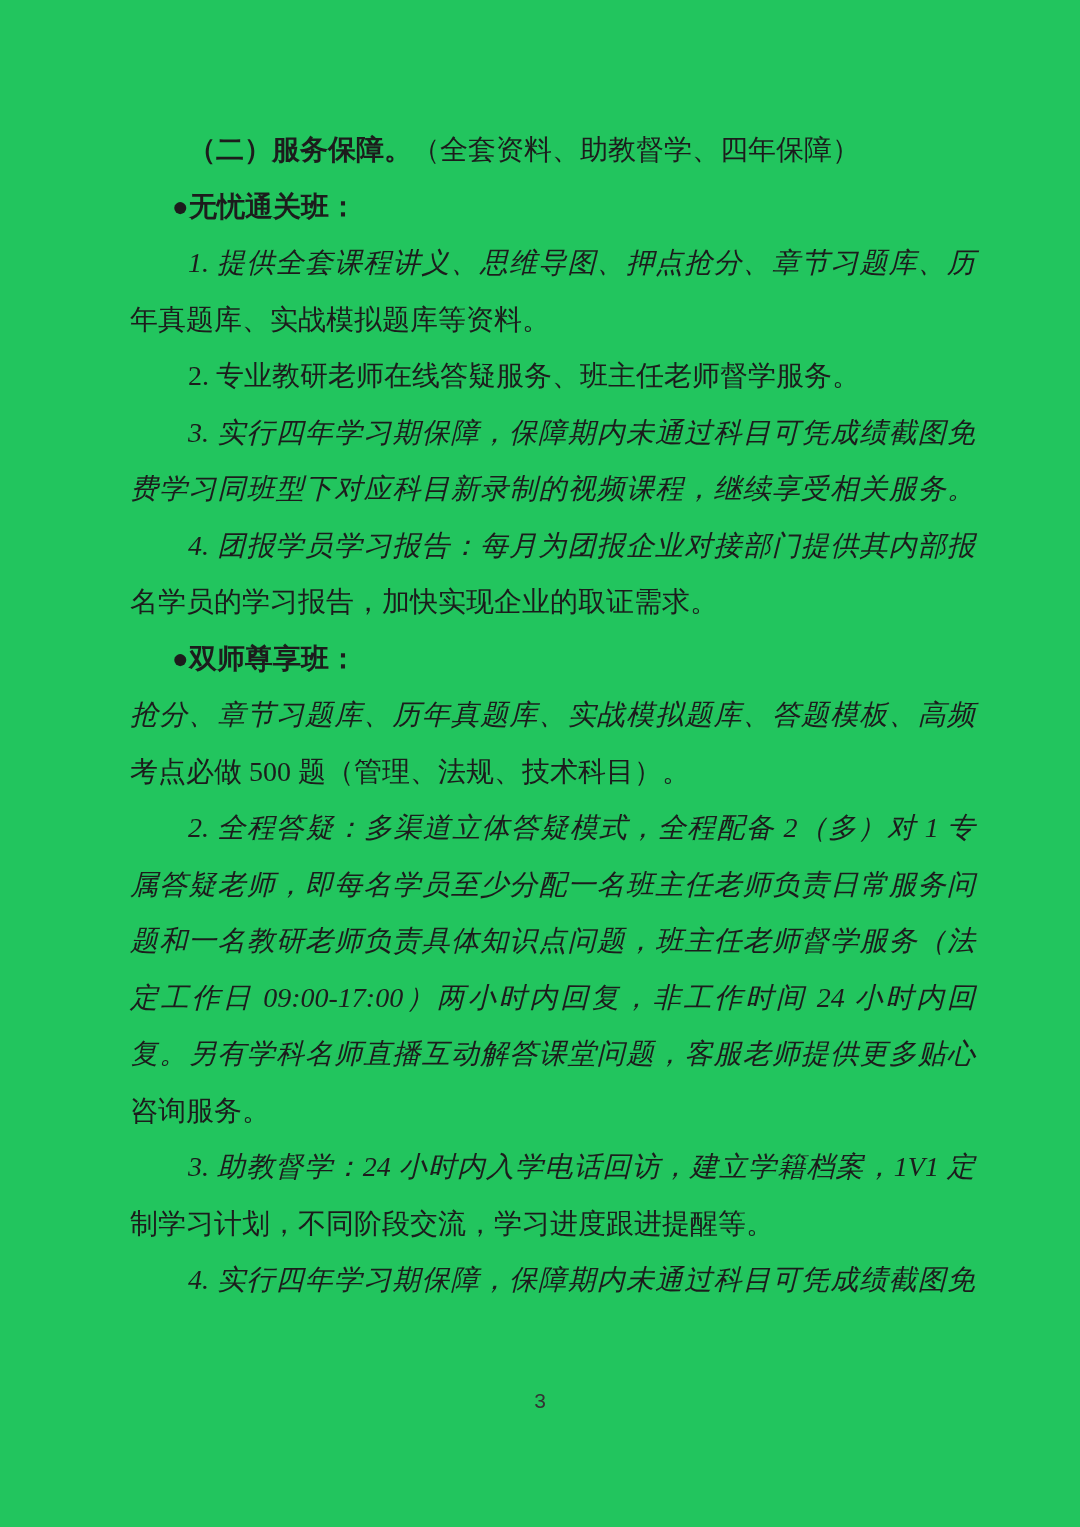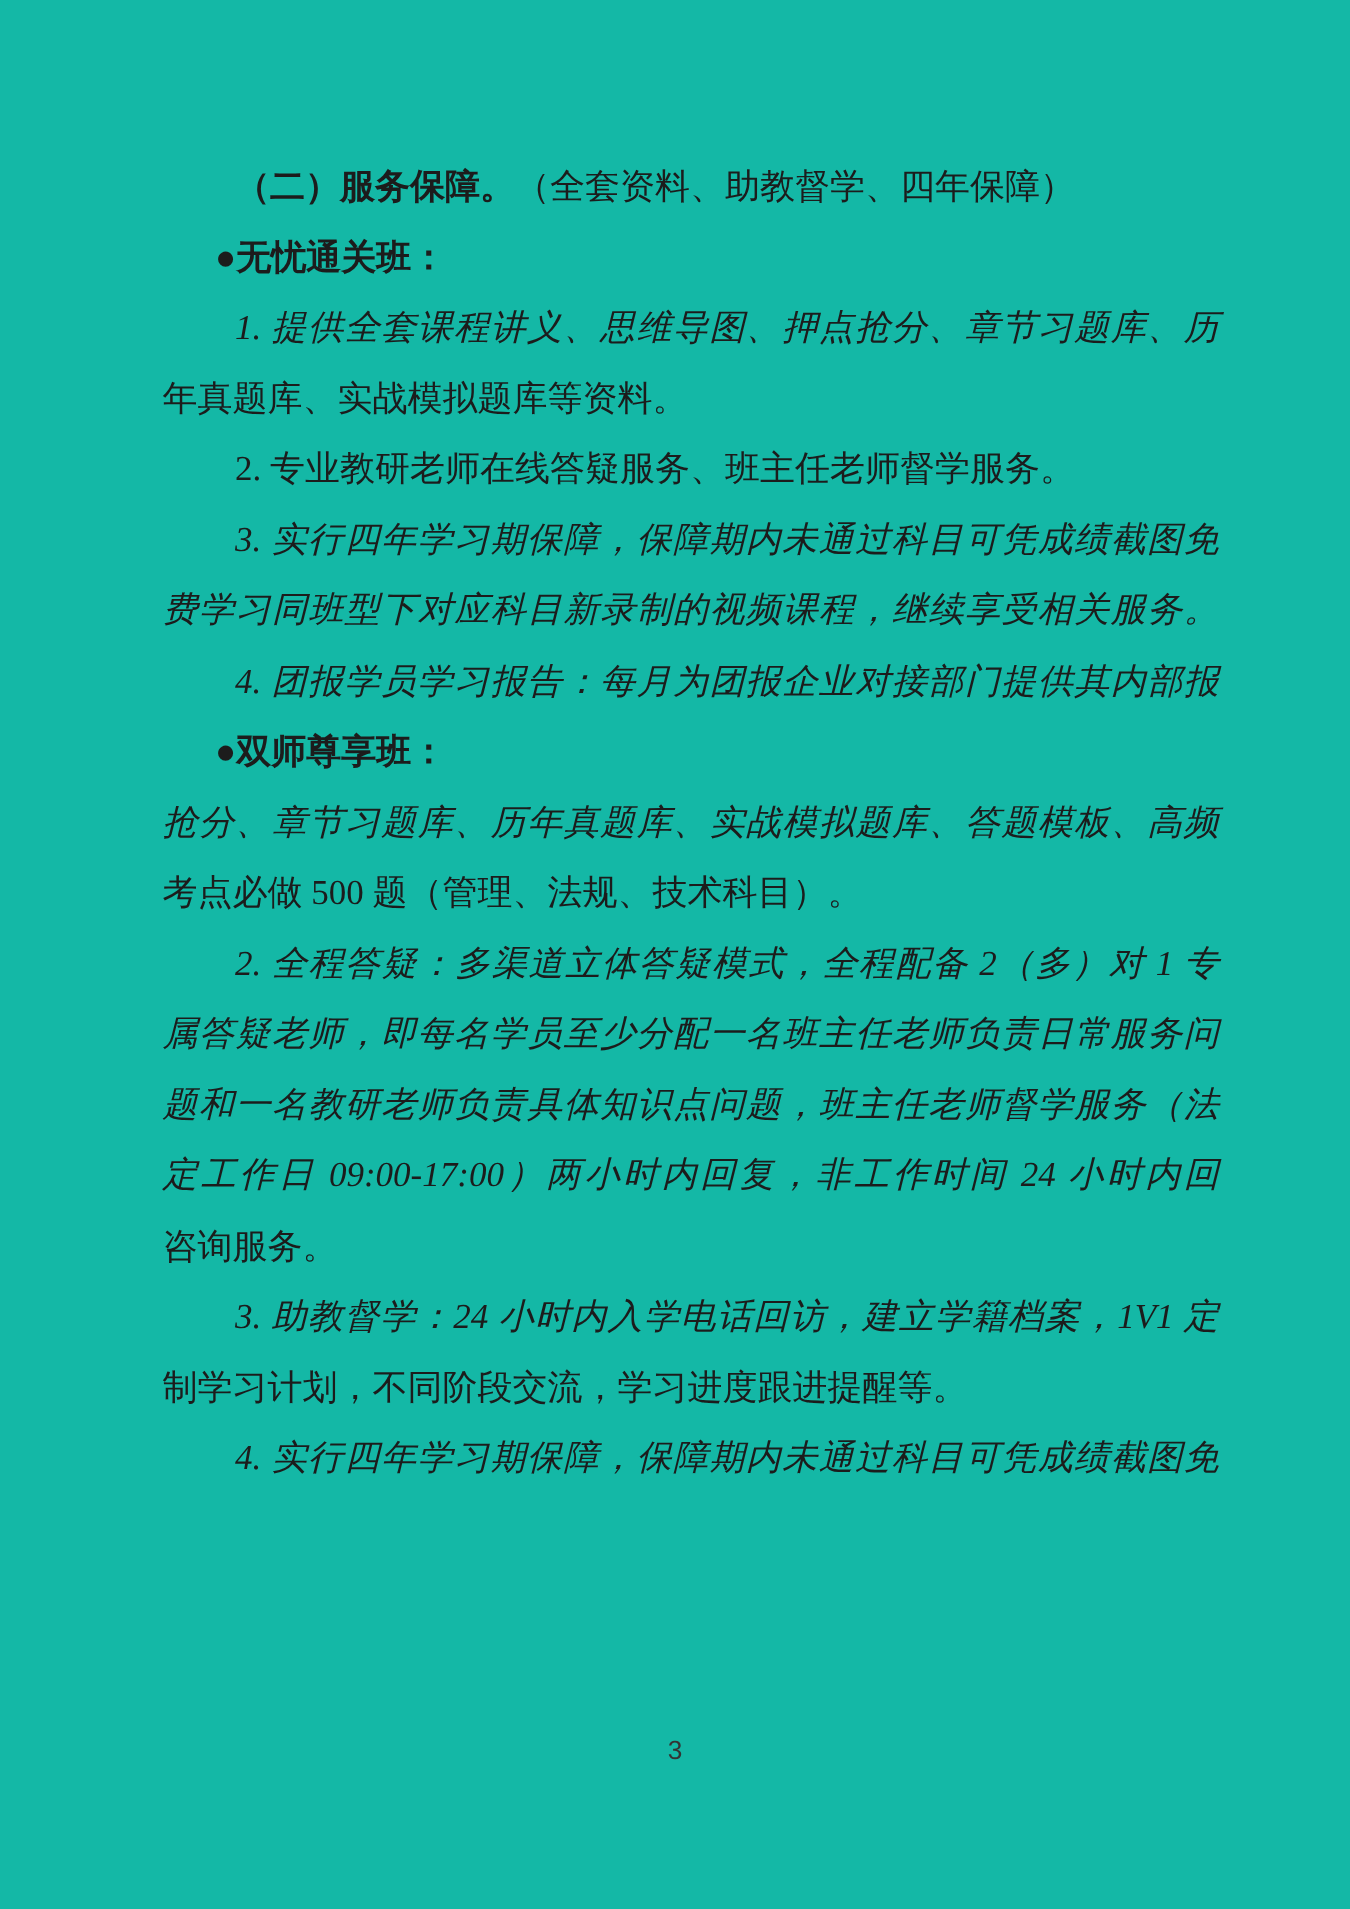--- a/index.html
+++ b/index.html
@@ -18,37 +18,39 @@
   .ind2{text-indent:58px;}
   .b{font-weight:bold;}
   .footer{
     position:absolute;left:0;top:1389px;width:1080px;text-align:center;
     font-family:"Liberation Sans","DejaVu Sans",sans-serif;font-size:21px;color:#333333;
   }
 </style>
 </head>
 <body>
 
-<div class="page" style="background: #14b8a6; color: rgb(28, 28, 28);">
+<div class="page" style="background: #22c55e; color: rgb(28, 28, 28);">
   <div class="content" id="doc">
       <div class="line ind2"><span class="run b">（二）服务保障。</span><span class="run">（全套资料、助教督学、四年保障）</span></div>
       <div class="line ind1"><span class="run b">●无忧通关班：</span></div>
       <div class="line jst ind2"><span class="run">1. 提供全套课程讲义、思维导图、押点抢分、章节习题库、历</span></div>
       <div class="line"><span class="run">年真题库、实战模拟题库等资料。</span></div>
       <div class="line ind2"><span class="run">2. 专业教研老师在线答疑服务、班主任老师督学服务。</span></div>
       <div class="line jst ind2"><span class="run">3. 实行四年学习期保障，保障期内未通过科目可凭成绩截图免</span></div>
       <div class="line jst"><span class="run">费学习同班型下对应科目新录制的视频课程，继续享受相关服务。</span></div>
       <div class="line jst ind2"><span class="run">4. 团报学员学习报告：每月为团报企业对接部门提供其内部报</span></div>
+      <div class="line"><span class="run">名学员的学习报告，加快实现企业的取证需求。</span></div>
       <div class="line ind1"><span class="run b">●双师尊享班：</span></div>
       <div class="line jst"><span class="run">抢分、章节习题库、历年真题库、实战模拟题库、答题模板、高频</span></div>
       <div class="line"><span class="run">考点必做 500 题（管理、法规、技术科目）。</span></div>
       <div class="line jst ind2"><span class="run">2. 全程答疑：多渠道立体答疑模式，全程配备 2（多）对 1 专</span></div>
       <div class="line jst"><span class="run">属答疑老师，即每名学员至少分配一名班主任老师负责日常服务问</span></div>
       <div class="line jst"><span class="run">题和一名教研老师负责具体知识点问题，班主任老师督学服务（法</span></div>
       <div class="line jst"><span class="run">定工作日 09:00-17:00）两小时内回复，非工作时间 24 小时内回</span></div>
+      <div class="line jst"><span class="run">复。另有学科名师直播互动解答课堂问题，客服老师提供更多贴心</span></div>
       <div class="line"><span class="run">咨询服务。</span></div>
       <div class="line jst ind2"><span class="run">3. 助教督学：24 小时内入学电话回访，建立学籍档案，1V1 定</span></div>
       <div class="line"><span class="run">制学习计划，不同阶段交流，学习进度跟进提醒等。</span></div>
       <div class="line jst ind2"><span class="run">4. 实行四年学习期保障，保障期内未通过科目可凭成绩截图免</span></div>
     </div>
   <div class="footer">
     <span>3</span>
   </div>
 </div>
 

